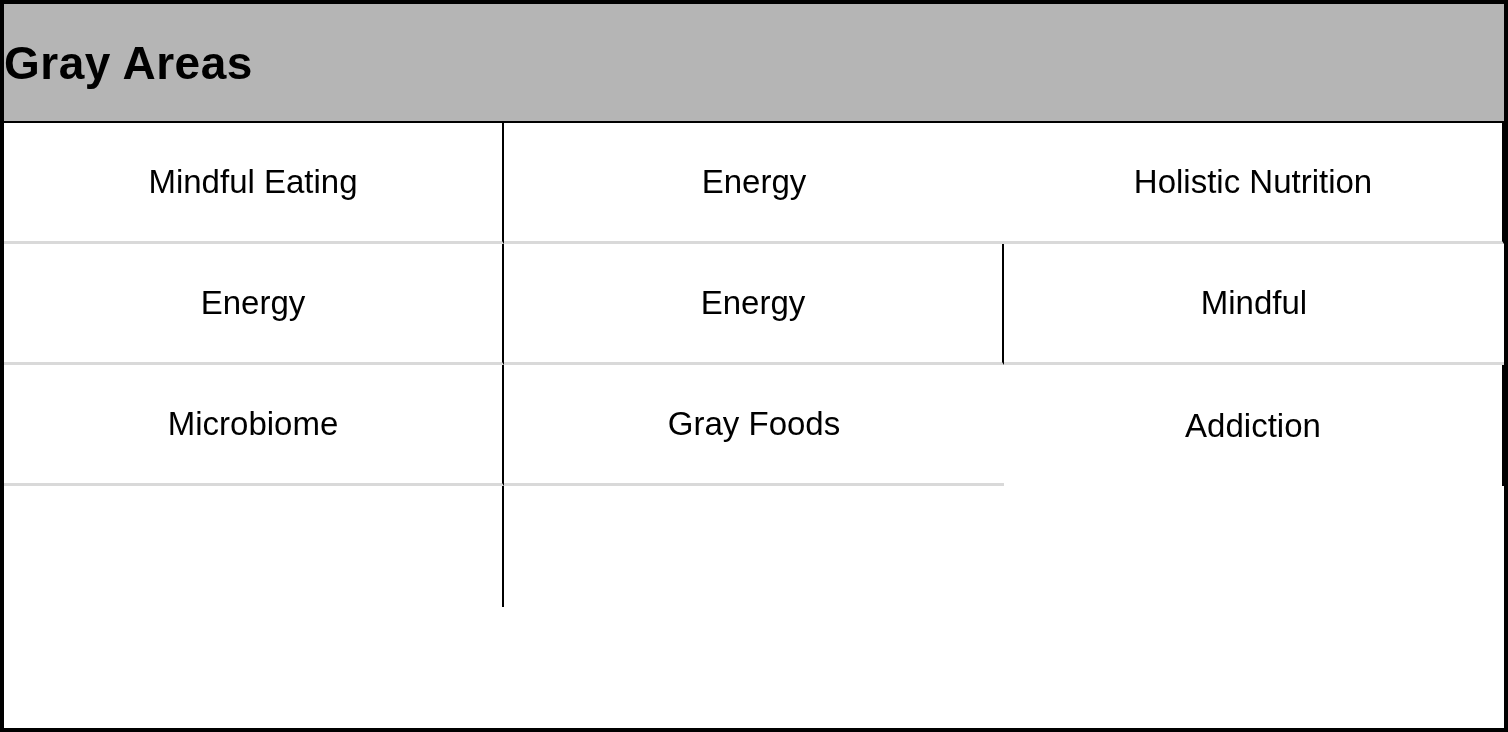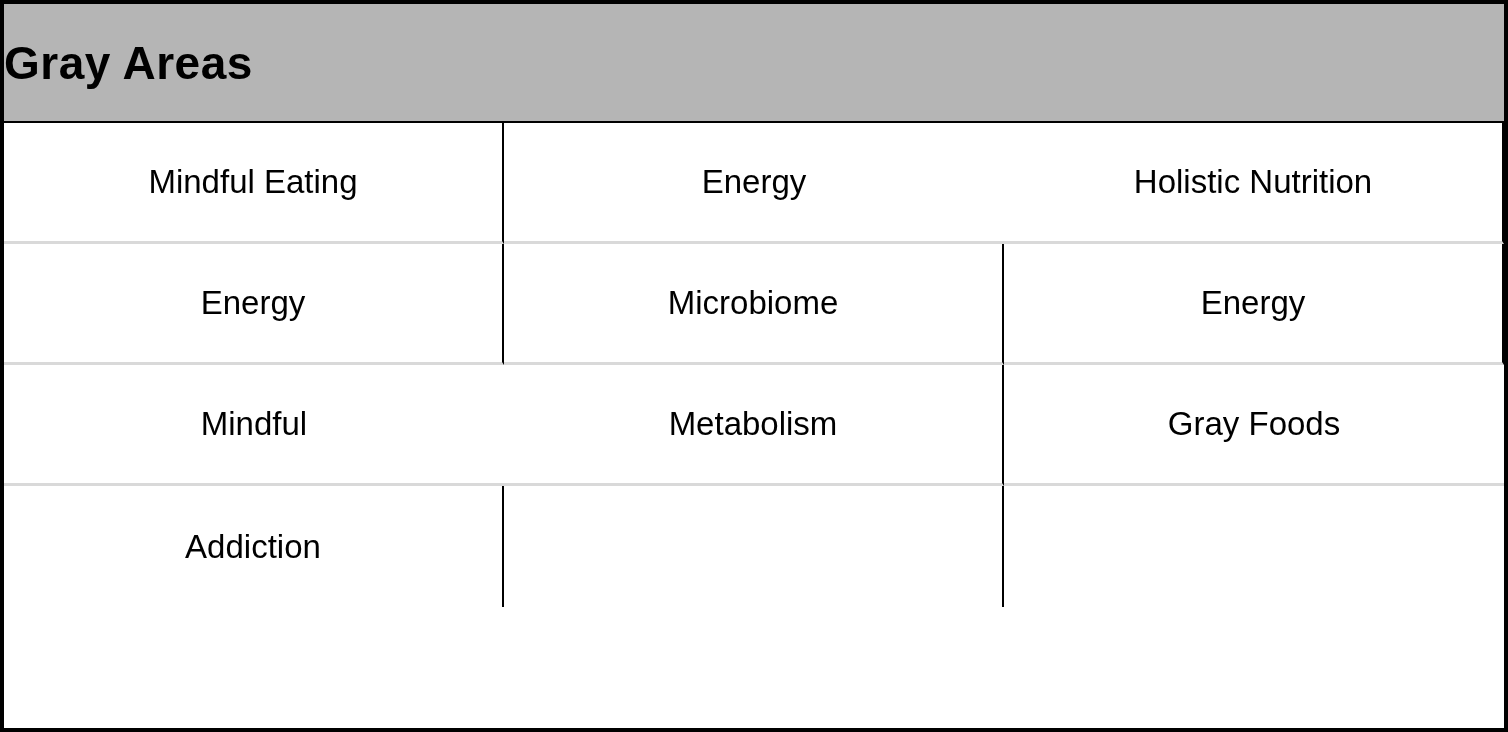--- a/index.html
+++ b/index.html
@@ -76,33 +76,30 @@
     <div class="table-cell last-col">
       <span class="cell-label">Energy</span>
     </div>
     <div class="table-cell">
       <span class="cell-label">Holistic Nutrition</span>
     </div>
 
     <div class="table-cell">
       <span class="cell-label">Energy</span>
     </div>
-    <div class="table-cell">
-      <span class="cell-label">Microbiome</span>
-    </div>
 
     <div class="table-cell">
       <span class="cell-label">Energy</span>
     </div>
     <div class="table-cell last-col">
       <span class="cell-label">Mindful</span>
     </div>
 
     <div class="table-cell">
-      <span class="cell-label">Metabolism</span>
+      <span class="cell-label">Microbiome</span>
     </div>
     <div class="table-cell last-col">
       <span class="cell-label">Gray Foods</span>
     </div>
 
     <div class="table-cell last-row">
       <span class="cell-label">Addiction</span>
     </div>
     <div class="table-cell last-row">
       <span class="cell-label"></span>

